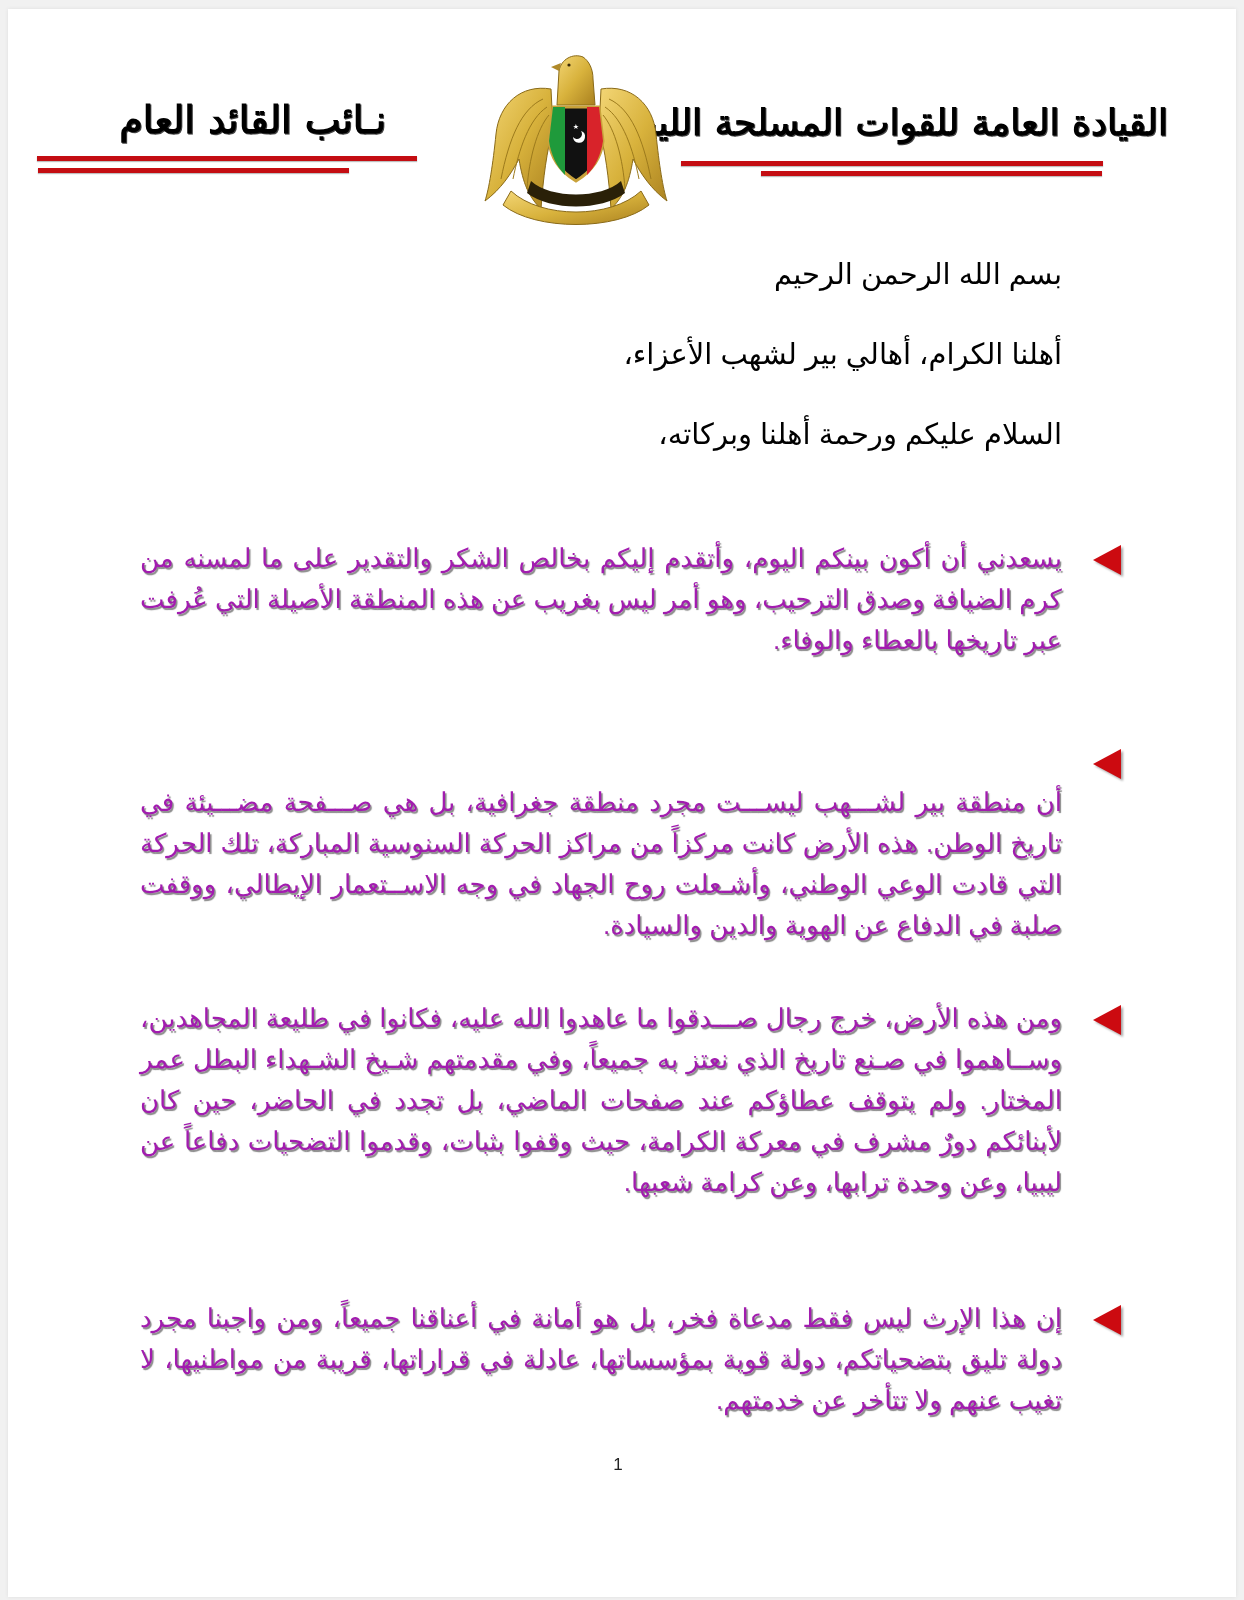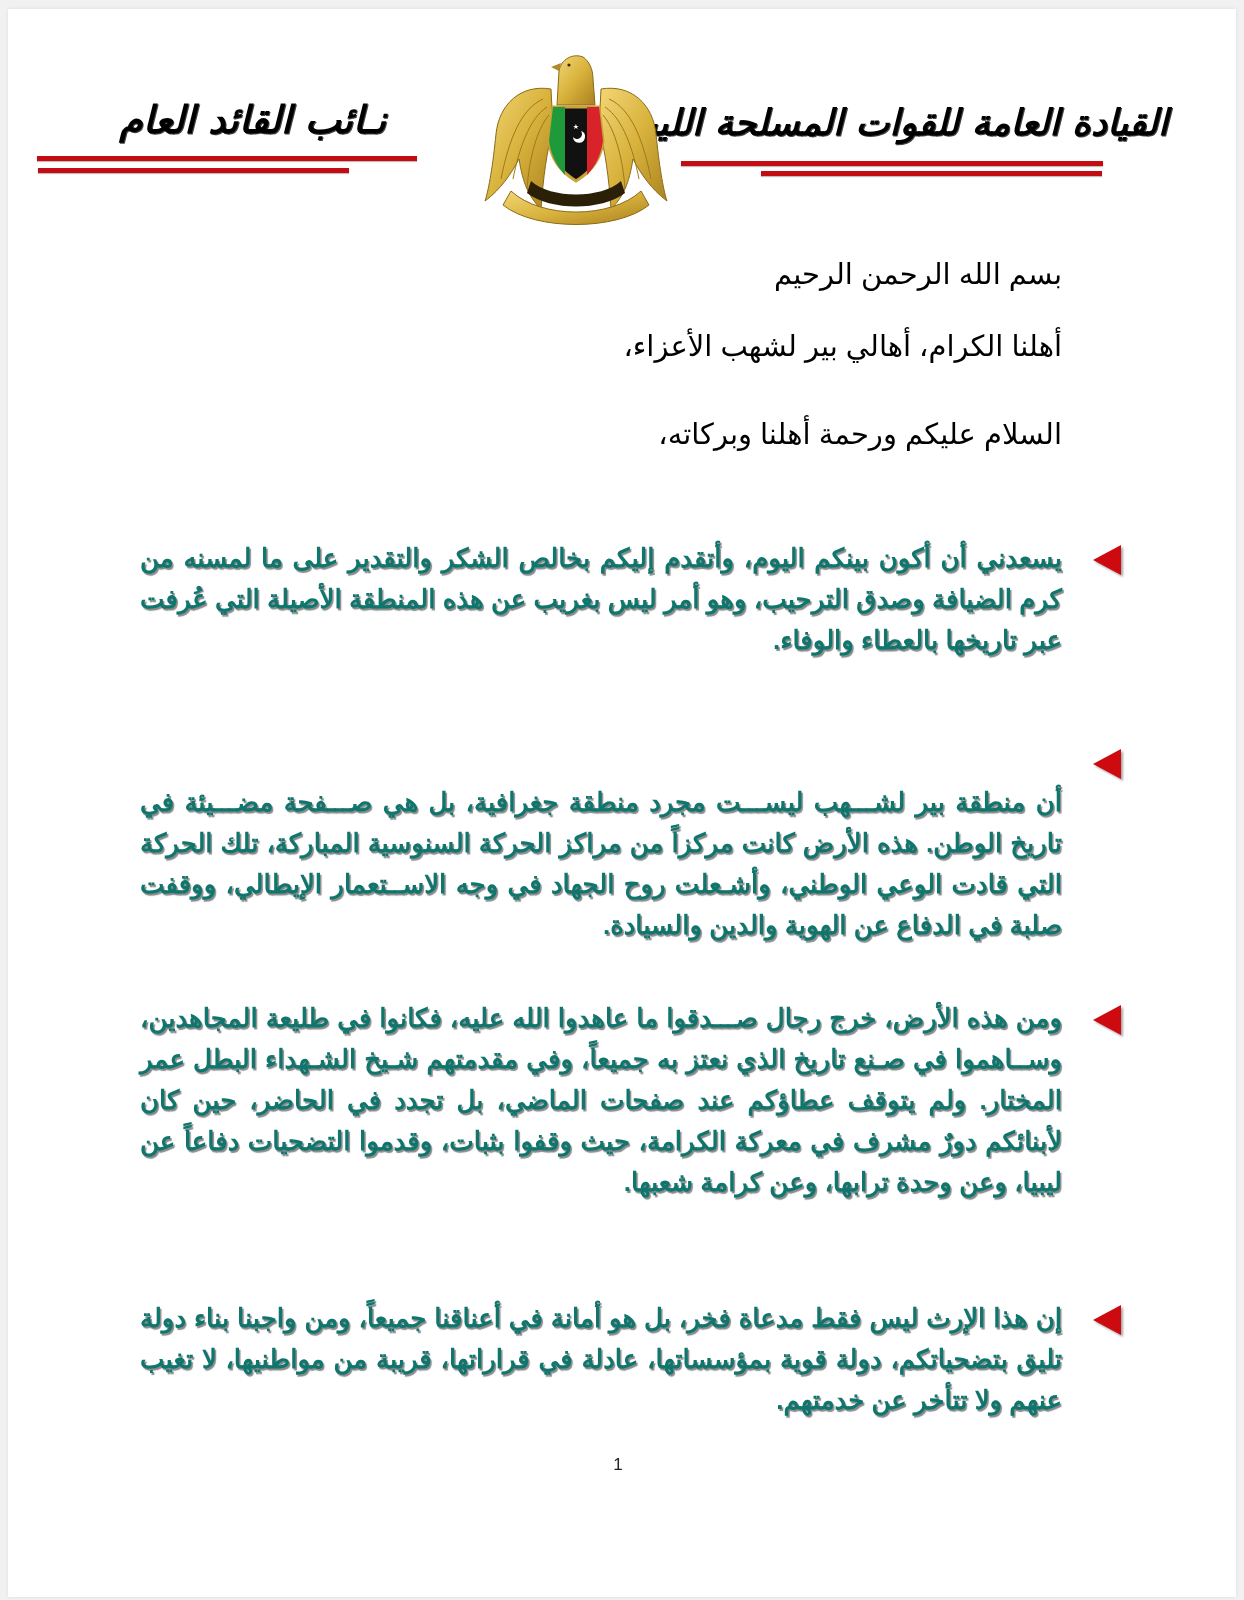--- a/index.html
+++ b/index.html
@@ -15,21 +15,20 @@
       left: 8px; top: 9px;
       width: 1228px; height: 1588px;
       background: #ffffff;
       box-shadow: 0 0 4px rgba(0,0,0,0.08);
     }
     
     .lh-title {
       position: absolute;
       font-family: "DejaVu Serif", serif;
       font-weight: bold;
-      font-style: italic;
       color: #000;
       direction: rtl;
       white-space: nowrap;
       text-shadow: 1px 1px 0 #444;
     }
     .lh-left-title { left: 118px; top: 88px; width: 260px; text-align: center; font-size: 38px; }
     .lh-right-title { left: 690px; top: 92px; width: 470px; text-align: right; font-size: 36px; }
     .rule {
       position: absolute;
       height: 5px;
@@ -51,34 +50,34 @@
       right: 174px;
       direction: rtl;
       text-align: right;
       font-family: "Liberation Sans", sans-serif;
       font-weight: normal;
       font-size: 29px;
       color: #000;
       white-space: nowrap;
     }
     .g1 { top: 248px; }
-    .g2 { top: 320px; }
+    .g2 { top: 328px; }
     .g3 { top: 408px; }
     .para {
       position: absolute;
       right: 174px;
       width: 922px;
       direction: rtl;
       text-align: justify;
       text-align-last: right;
       font-family: "Liberation Sans", sans-serif;
-      font-weight: bold;
+      font-weight: normal;
       font-size: 26px;
       line-height: 41px;
-      color: #0f766e;
+      color: #a21caf;
       text-shadow: 1.5px 1.5px 1px #8a8a8a;
     }
     .p1 { top: 529px; }
     .p2 { top: 773px; }
     .p3 { top: 989px; margin-left: 20px; }
     .p4 { top: 1289px; }
     .bullet {
       position: absolute;
       width: 0; height: 0;
       border-top: 15px solid transparent;
@@ -157,16 +156,16 @@
   <div class="bullet b1"></div>
   <div class="para p1">يسعدني أن أكون بينكم اليوم، وأتقدم إليكم بخالص الشكر والتقدير على ما لمسنه من كرم الضيافة وصدق الترحيب، وهو أمر ليس بغريب عن هذه المنطقة الأصيلة التي عُرفت عبر تاريخها بالعطاء والوفاء.</div>
 
   <div class="bullet b2"></div>
   <div class="para p2">أن منطقة بير لشـــهب ليســـت مجرد منطقة جغرافية، بل هي صـــفحة مضـــيئة في تاريخ الوطن. هذه الأرض كانت مركزاً من مراكز الحركة السنوسية المباركة، تلك الحركة التي قادت الوعي الوطني، وأشـعلت روح الجهاد في وجه الاســتعمار الإيطالي، ووقفت صلبة في الدفاع عن الهوية والدين والسيادة.</div>
 
   <div class="bullet b3"></div>
   <div class="para p3">ومن هذه الأرض، خرج رجال صـــدقوا ما عاهدوا الله عليه، فكانوا في طليعة المجاهدين، وســاهموا في صـنع تاريخ الذي نعتز به جميعاً، وفي مقدمتهم شـيخ الشـهداء البطل عمر المختار. ولم يتوقف عطاؤكم عند صفحات الماضي، بل تجدد في الحاضر، حين كان لأبنائكم دورٌ مشرف في معركة الكرامة، حيث وقفوا بثبات، وقدموا التضحيات دفاعاً عن ليبيا، وعن وحدة ترابها، وعن كرامة شعبها.</div>
 
   <div class="bullet b4"></div>
-  <div class="para p4">إن هذا الإرث ليس فقط مدعاة فخر، بل هو أمانة في أعناقنا جميعاً، ومن واجبنا بناء دولة تليق بتضحياتكم، دولة قوية بمؤسساتها، عادلة في قراراتها، قريبة من مواطنيها، لا تغيب عنهم ولا تتأخر عن خدمتهم.</div>
+  <div class="para p4">إن هذا الإرث ليس فقط مدعاة فخر، بل هو أمانة في أعناقنا جميعاً، ومن واجبنا مجرد دولة تليق بتضحياتكم، دولة قوية بمؤسساتها، عادلة في قراراتها، قريبة من مواطنيها، لا تغيب عنهم ولا تتأخر عن خدمتهم.</div>
 
   <div class="page-num">1</div>
 </div>
 
 </body></html>

